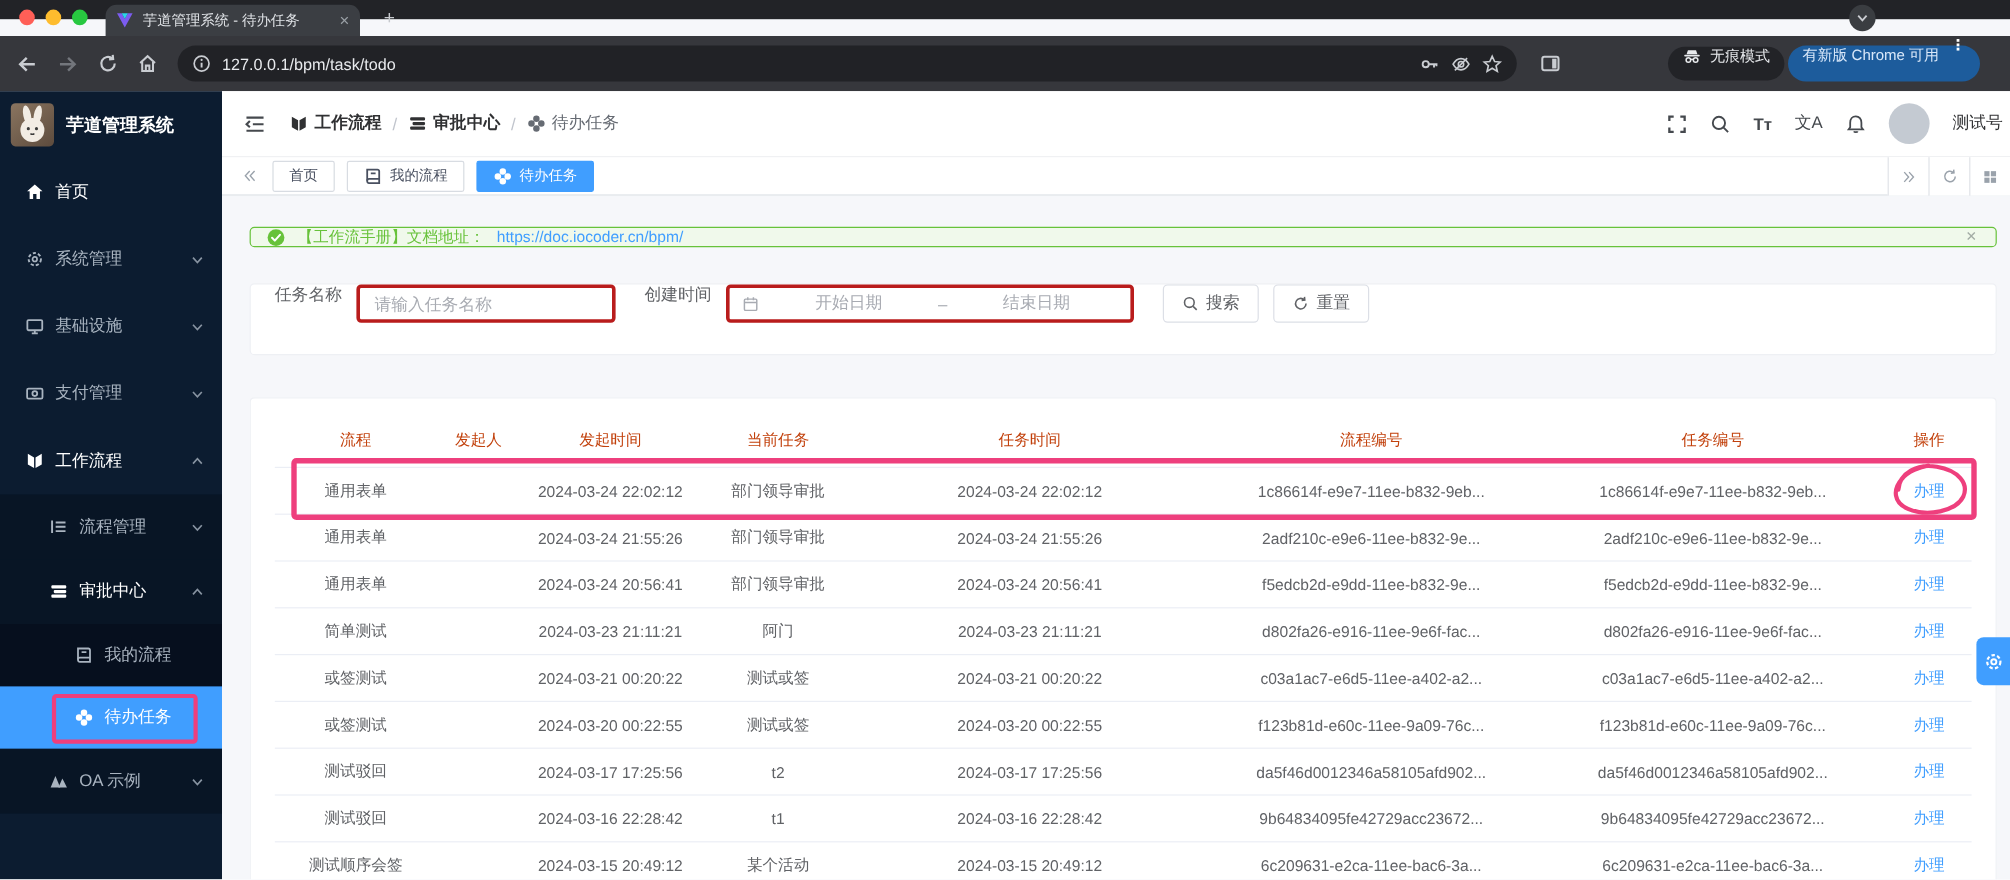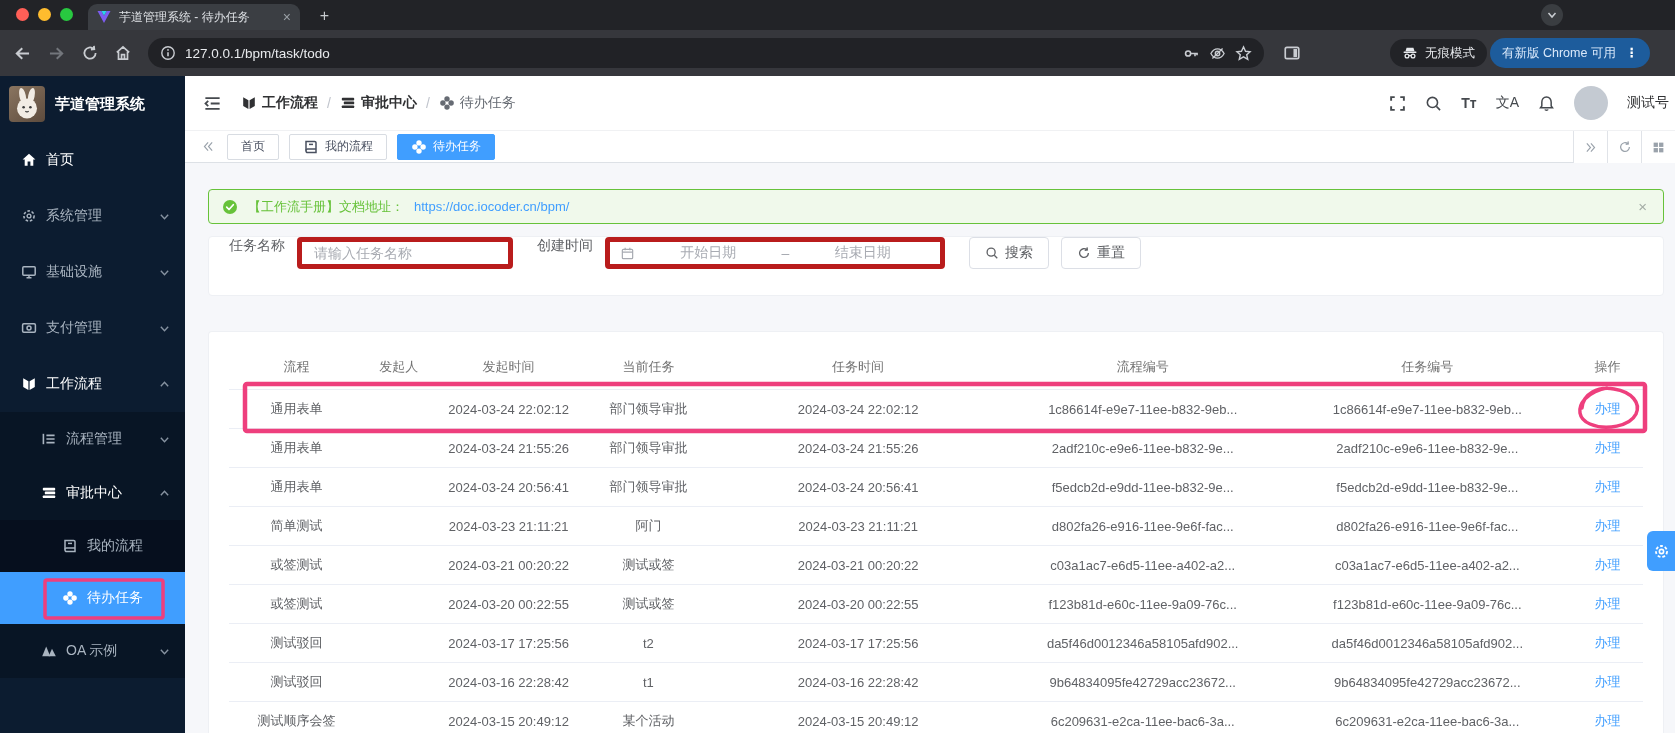--- a/index.html
+++ b/index.html
@@ -1,39 +1,39 @@
 <!DOCTYPE html>
 <html><head>
 <meta charset="utf-8">
 <style>
   * { margin:0; padding:0; box-sizing:border-box; }
   body { font-family:"Liberation Sans","DejaVu Sans",sans-serif; }
   .page { position:relative; width:1675px; height:733px; overflow:hidden; background:#f6f7fa; }
   .icon { display:inline-flex; align-items:center; justify-content:center; line-height:0; }
 
   
-  .tabstrip { position:absolute; left:0; top:0; width:100%; height:37px; background:#222327; }
+  .tabstrip { position:absolute; left:0; top:0; width:100%; height:16px; background:#222327; }
   .traffic { position:absolute; left:16px; top:8px; display:flex; gap:9px; }
   .traffic span { width:13px; height:13px; border-radius:50%; display:block; }
   .t-red{background:#ff5f57;} .t-yellow{background:#febc2e;} .t-green{background:#28c840;}
   .browser-tab { position:absolute; left:88px; top:4px; width:212px; height:26px; background:#3b3e43;
     border-radius:9px 9px 0 0; display:flex; align-items:center; padding:0 9px; gap:8px; }
   .browser-tab .title { color:#dfe2e6; font-size:12px; white-space:nowrap; overflow:hidden; flex:1; }
   .tab-close { color:#9aa0a6; font-size:14px; cursor:pointer; }
   .newtab { position:absolute; left:316px; top:7px; color:#c6c9cd; font-size:16px; width:17px; text-align:center; cursor:pointer; }
   .tabsearch { position:absolute; left:1541px; top:4px; width:22px; height:22px; border-radius:50%; background:#3a3d41;
     display:flex; align-items:center; justify-content:center; color:#c9ccd1; }
   .toolbar { position:absolute; left:0; top:30px; width:100%; height:46px; background:#36373c;
     display:flex; align-items:center; }
   .nav-btns { display:flex; gap:15px; padding-left:13px; color:#c9ccd1; }
   .nav-btns .dim { color:#73767c; }
   .omnibox { position:absolute; left:148px; top:8px; width:1116px; height:30px; background:#212226; border-radius:15px;
     display:flex; align-items:center; padding:0 12px; gap:9px; color:#c9ccd1; }
   .omnibox .url { color:#e8eaed; font-size:13.5px; flex:1; }
-  .chip { position:absolute; height:28px; top:9px; border-radius:14px; display:flex; align-items:center; gap:7px;
+  .chip { position:absolute; height:28px; top:9px; border-radius:14px; display:flex; align-items:flex-start; gap:7px;
     font-size:12.5px; padding:0 12px; }
   .chip-incog { left:1390px; background:#222327; color:#e8eaed; }
   .chip-update { left:1490px; width:160px; background:#1d5c9c; color:#d9e8fa; top:8px; height:30px; border-radius:15px; justify-content:space-between; }
   .panel-btn { position:absolute; left:1283px; top:14px; color:#c9ccd1; }
 
   
   .sidebar { position:absolute; left:0; top:76px; width:185px; height:657px; background:#0c1c30; z-index:2; }
   .logo-row { height:56px; display:flex; align-items:center; gap:10px; padding-left:9px; }
   .logo-img { width:36px; height:36px; border-radius:4px; background:linear-gradient(140deg,#8a7560,#5d4b3d); overflow:hidden; flex:none; }
   .logo-title { color:#fff; font-size:15px; font-weight:bold; }
@@ -63,46 +63,46 @@
   .tab-arrow { color:#9aa2ab; width:26px; display:flex; justify-content:center; cursor:pointer; }
   .tabs { display:flex; gap:10px; margin-left:6px; }
   .tag-tab { height:26px; border:1px solid #d8dce2; border-radius:2px; background:#fff; color:#495060; font-size:12px;
     display:flex; align-items:center; gap:6px; padding:0 13px; cursor:pointer; }
   .tag-tab.active { background:#409eff; border-color:#409eff; color:#fff; }
   .tab-controls { position:absolute; right:0; top:0; height:32px; display:flex; }
   .tab-ctl { width:34px; height:32px; border-left:1px solid #e0e3e8; display:flex; align-items:center; justify-content:center;
     color:#9aa2ab; cursor:pointer; background:#fff; }
 
   .content { position:absolute; left:0; top:88px; width:1490px; height:569px; background:#f6f7fa; }
-  .alert { position:absolute; left:23px; top:25px; width:1456px; height:35px; background:#f0f9eb; border:1px solid #67c23a;
+  .alert { position:absolute; left:23px; top:25px; width:1456px; height:17px; background:#f0f9eb; border:1px solid #67c23a;
     border-radius:4px; display:flex; align-items:center; padding:0 16px 0 13px; gap:10px; font-size:13px; }
   .alert .msg { color:#67c23a; }
   .alert a { color:#409eff; text-decoration:none; }
   .alert .close { margin-left:auto; color:#a3aca5; font-size:15px; cursor:pointer; }
 
   .search-card { position:absolute; left:23px; top:72px; width:1456px; height:60px; background:#fff; border-radius:4px;
     border:1px solid #eef0f4; display:flex; padding-left:20px; font-size:14px; color:#606266; }
   .fld-label { margin-right:12px; white-space:nowrap; }
-  .el-input { height:32px; border:5px solid #b91c1c; border-radius:4px; background:#fff; display:flex; align-items:center; }
+  .el-input { height:32px; border:3px solid #b91c1c; border-radius:4px; background:#fff; display:flex; align-items:center; }
   .name-input { width:216px; padding:0 12px; }
   .name-input input { border:none; outline:none; width:100%; font-size:14px; color:#606266; font-family:inherit; }
   .name-input input::placeholder { color:#a8abb2; }
   .gap24 { width:24px; flex:none; }
   .range-input { width:340px; padding:0 10px; gap:6px; color:#a8abb2; }
   .range-input .ph { flex:1; text-align:center; font-size:14px; }
   .btn { height:32px; border:1px solid #dcdfe6; border-radius:4px; background:#fff; color:#606266; font-size:14px;
     display:flex; align-items:center; gap:6px; padding:0 15px; margin-left:24px; cursor:pointer; font-family:inherit; }
   .btn + .btn { margin-left:12px; }
 
   .table-card { position:absolute; left:23px; top:167px; width:1456px; height:403px; background:#fff;
     border-radius:4px 4px 0 0; border:1px solid #eef0f4; border-bottom:none; padding:0 20px; overflow:hidden; }
   .trow { display:flex; align-items:center; height:39px; border-bottom:1px solid #ebeef5; }
   .thead { height:58px; align-items:flex-end; padding-bottom:13px; }
   .tcell { text-align:center; font-size:13px; color:#606266; white-space:nowrap; overflow:hidden; }
-  .thead .tcell { color:#737373; font-weight:500; }
+  .thead .tcell { color:#c2410c; font-weight:500; }
   .c1{width:135px;} .c2{width:70px;} .c3{width:150px;} .c4{width:130px;}
   .c5{width:290px;} .c6{width:280px;} .c7{width:290px;} .c8{width:71px;}
   .link { color:#409eff; cursor:pointer; }
 
   .float-gear { position:absolute; right:0; top:367px; width:28px; height:40px; background:#409eff;
     border-radius:6px 0 0 6px; display:flex; align-items:center; justify-content:center; color:#fff; cursor:pointer; }
 
   .annotations { position:absolute; left:0; top:0; width:1675px; height:733px; pointer-events:none; z-index:30; }
 </style>
 </head>

